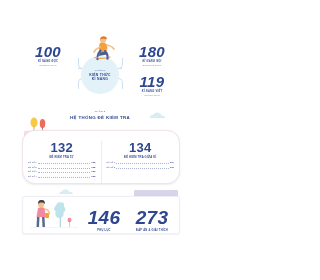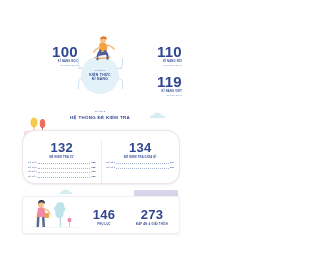--- a/index.html
+++ b/index.html
@@ -24,21 +24,21 @@
     color:#2f4690;text-transform:uppercase;line-height:1.5;
   }
   .sub{
     font-size:2.5px;font-weight:400;letter-spacing:.15px;
     color:#7d93c8;line-height:1.5;
   }
 
   
   .sec2{position:absolute;left:0;top:36px;width:200px;height:68px;}
 
-  .skill{position:absolute;text-align:right;width:60px;}
+  .skill{position:absolute;text-align:center;width:60px;font-style:italic;}
   .skill .num{margin-bottom:1px;}
 
   .s-read   {left:18px; top:8px;}
   .s-listen {left:18px; top:38px;}
   .s-speak  {left:122px;top:8px;}
   .s-write  {left:122px;top:38px;}
 
   
   .conn{position:absolute;border-color:#cfe0ef;border-style:solid;border-width:0;}
   .cl1{left:78px;top:22px;width:10px;height:10px;border-left-width:.6px;border-bottom-width:.6px;border-bottom-left-radius:5px;}
@@ -99,21 +99,21 @@
     box-shadow:0 .5px 1.6px rgba(120,110,140,.1);
   }
   .tab-purple{
     position:absolute;left:134px;top:190px;width:44px;height:9px;
     background:#d9d4ea;border-radius:1px 1px 0 0;
   }
   .cloud-b{position:absolute;left:58px;top:189px;width:18px;height:6px;}
   .people{position:absolute;left:30px;top:198px;width:48px;height:32px;}
 
   .b-item{position:absolute;text-align:center;width:56px;top:208px;}
-  .b-item .num{font-size:13px;}
+  .b-item .num{font-size:19px;font-style:italic;}
   .b-item .lbl{font-size:2.6px;margin-top:1.5px;}
   .b-left{left:76px;}
   .b-right{left:124px;}
 </style>
 </head>
 <body>
 
 <div class="page">
 
   <div class="sec2">
@@ -126,21 +126,21 @@
     <div class="conn cseg-r"></div>
 
     <div class="skill s-read">
       <div class="num">100</div>
       <div class="lbl">KĨ NĂNG ĐỌC</div>
       <div class="sub">Reading skills</div>
     </div>
 
 
     <div class="skill s-speak">
-      <div class="num">110</div>
+      <div class="num">180</div>
       <div class="lbl">KĨ NĂNG NÓI</div>
       <div class="sub">Speaking skills</div>
     </div>
 
     <div class="skill s-write">
       <div class="num">119</div>
       <div class="lbl">KĨ NĂNG VIẾT</div>
       <div class="sub">Writing skills</div>
     </div>
 

